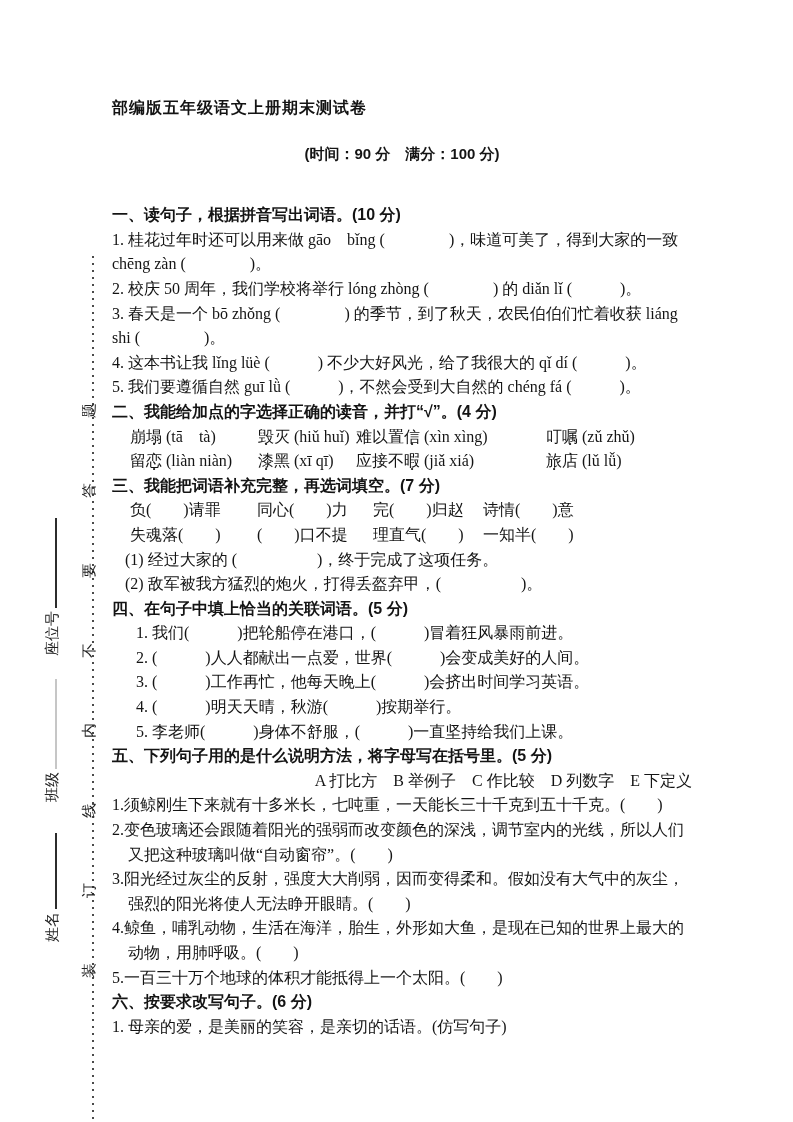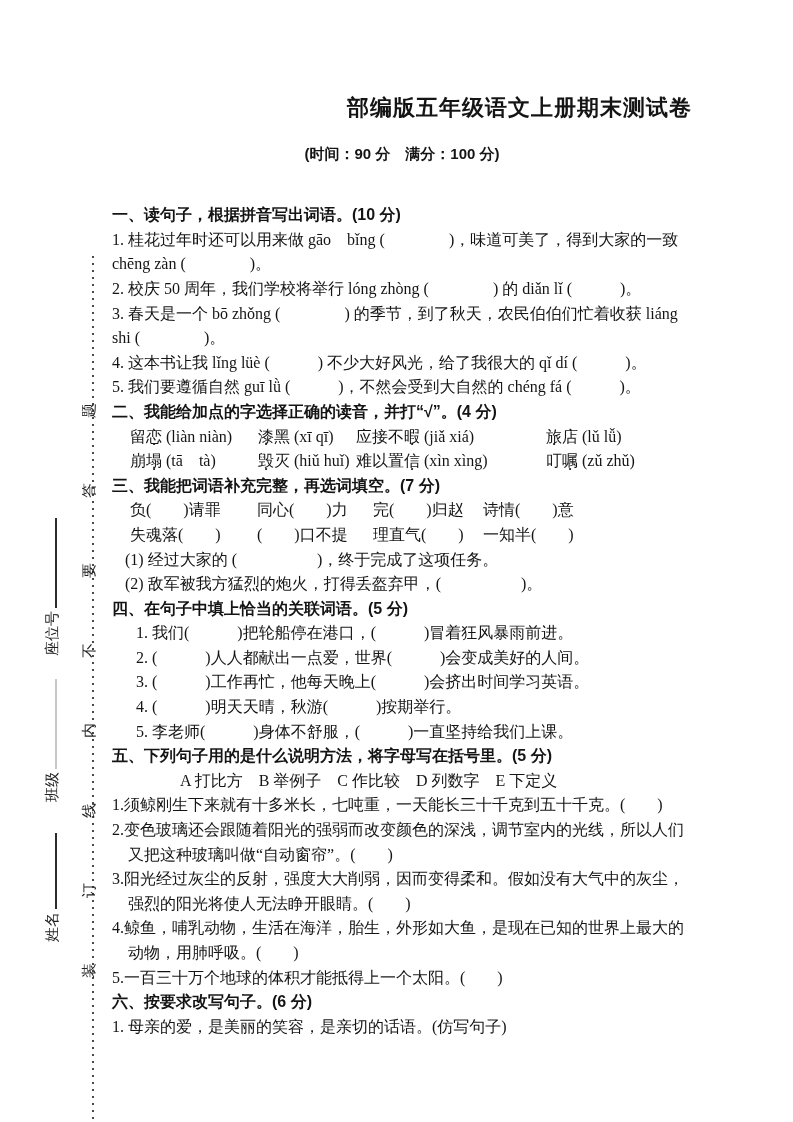--- a/index.html
+++ b/index.html
@@ -23,30 +23,30 @@
   .lbl-seat  { left:42px; top:656px; width:194px; }
   .lbl-class { left:42px; top:802px; width:160px; }
   .lbl-name  { left:42px; top:942px; width:150px; }
   .uline { display:inline-block; height:2px; margin-left:3px; }
   .u-seat  { width:90px; background:#2c2c2c; }
   .u-class { width:90px; background:#c6c6c6; }
   .u-name  { width:76px; background:#2c2c2c; }
   
   .content { position:absolute; left:112px; top:96px; width:580px;
     font-size:16px; line-height:24.6px; }
-  .title { font-size:22px; font-weight:700; text-align:right; margin:0;
+  .title { font-size:16px; font-weight:700; text-align:left; margin:0;
     font-family:"Liberation Sans","DejaVu Sans",sans-serif; letter-spacing:1px; }
   .subtitle { text-align:center; font-weight:700; font-size:15px; margin-top:21px;
     font-family:"Liberation Sans","DejaVu Sans",sans-serif; }
   .sections { margin-top:37px; }
   .heading { font-weight:700; font-family:"Liberation Sans","DejaVu Sans",sans-serif; }
   .line { }
   .ind { margin-left:24px; }
   .subq { margin-left:13px; }
-  .opts { margin-left:68px; }
+  .opts { margin-left:68px;text-align:right; }
   .hang { padding-left:16px; text-indent:-16px; }
   .rowflex { display:flex; margin-left:18px; }
   .w2a { width:128px; } .w2b { width:98px; } .w2c { width:190px; }
   .w3a { width:127px; } .w3b { width:116px; } .w3c { width:110px; }
   .dotted { position:relative; }
   .dotted::after { content:"•"; position:absolute; left:50%; bottom:-0.5em;
     transform:translateX(-50%); font-size:9px; line-height:1; color:#141414; }
   .py { font-family:"Liberation Serif","DejaVu Serif",serif; }
 </style>
 </head>
@@ -91,30 +91,30 @@
         <div class="line">1. 桂花过年时还可以用来做 gāo　bǐng (　　　　)，味道可美了，得到大家的一致 chēng zàn (　　　　)。</div>
         <div class="line">2. 校庆 50 周年，我们学校将举行 lóng zhòng (　　　　) 的 diǎn lǐ (　　　)。</div>
         <div class="line">3. 春天是一个 bō zhǒng (　　　　) 的季节，到了秋天，农民伯伯们忙着收获 liáng　shi (　　　　)。</div>
         <div class="line">4. 这本书让我 lǐng lüè (　　　) 不少大好风光，给了我很大的 qǐ dí (　　　)。</div>
         <div class="line">5. 我们要遵循自然 guī lǜ (　　　)，不然会受到大自然的 chéng fá (　　　)。</div>
       </div>
 
       <div class="sec">
         <div class="heading">二、我能给加点的字选择正确的读音，并打“√”。(4 分)</div>
         <div class="rowflex">
+          <span class="w2a"><span>崩</span><span class="dotted">塌</span><span></span> <span class="py">(tā　tà)</span></span>
+          <span class="w2b"><span></span><span class="dotted">毁</span><span>灭</span> <span class="py">(hiǔ huǐ)</span></span>
+          <span class="w2c"><span>难以置</span><span class="dotted">信</span><span></span> <span class="py">(xìn xìng)</span></span>
+          <span><span>叮</span><span class="dotted">嘱</span><span></span> <span class="py">(zǔ zhǔ)</span></span>
+        </div>
+        <div class="rowflex">
           <span class="w2a"><span>留</span><span class="dotted">恋</span><span></span> <span class="py">(liàn niàn)</span></span>
           <span class="w2b"><span></span><span class="dotted">漆</span><span>黑</span> <span class="py">(xī qī)</span></span>
           <span class="w2c"><span>应接不</span><span class="dotted">暇</span><span></span> <span class="py">(jiǎ xiá)</span></span>
           <span><span></span><span class="dotted">旅</span><span>店</span> <span class="py">(lǔ lǚ)</span></span>
-        </div>
-        <div class="rowflex">
-          <span class="w2a"><span>崩</span><span class="dotted">塌</span><span></span> <span class="py">(tā　tà)</span></span>
-          <span class="w2b"><span></span><span class="dotted">毁</span><span>灭</span> <span class="py">(hiǔ huǐ)</span></span>
-          <span class="w2c"><span>难以置</span><span class="dotted">信</span><span></span> <span class="py">(xìn xìng)</span></span>
-          <span><span>叮</span><span class="dotted">嘱</span><span></span> <span class="py">(zǔ zhǔ)</span></span>
         </div>
       </div>
 
       <div class="sec">
         <div class="heading">三、我能把词语补充完整，再选词填空。(7 分)</div>
         <div class="rowflex">
           <span class="w3a">负(　　)请罪</span>
           <span class="w3b">同心(　　)力</span>
           <span class="w3c">完(　　)归赵</span>
           <span>诗情(　　)意</span>

